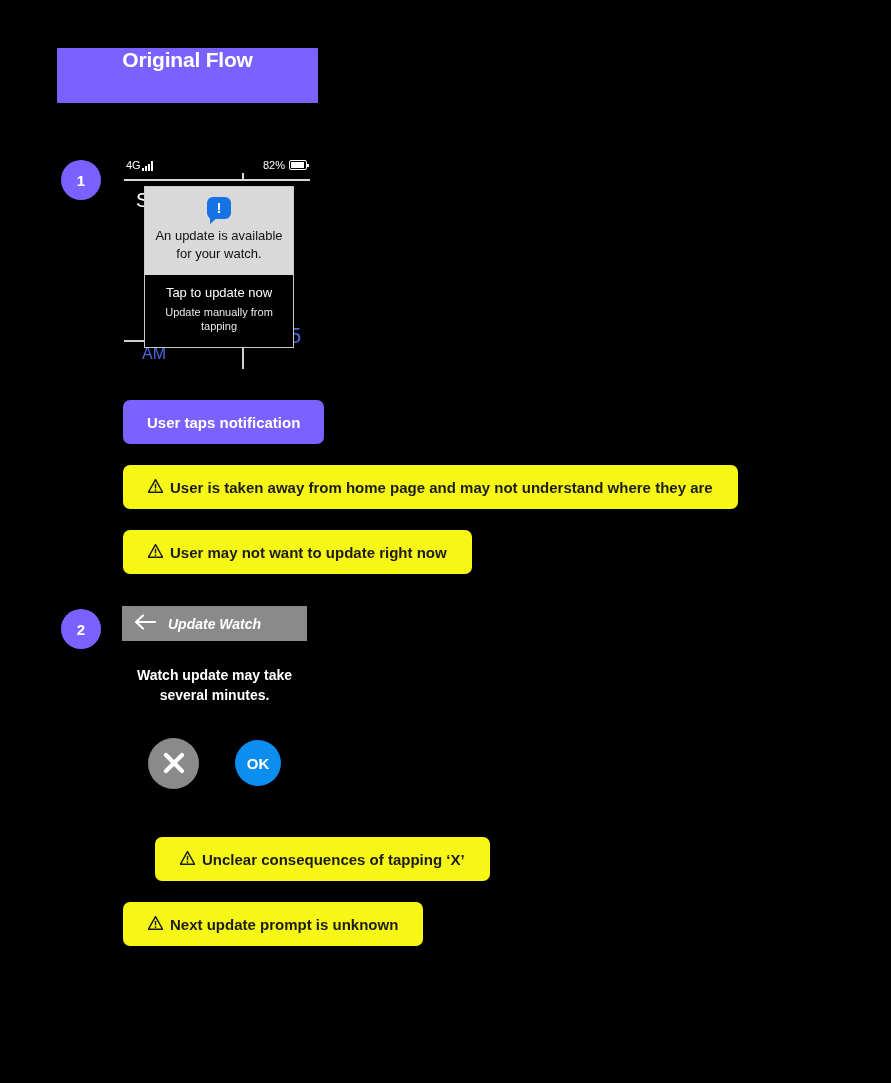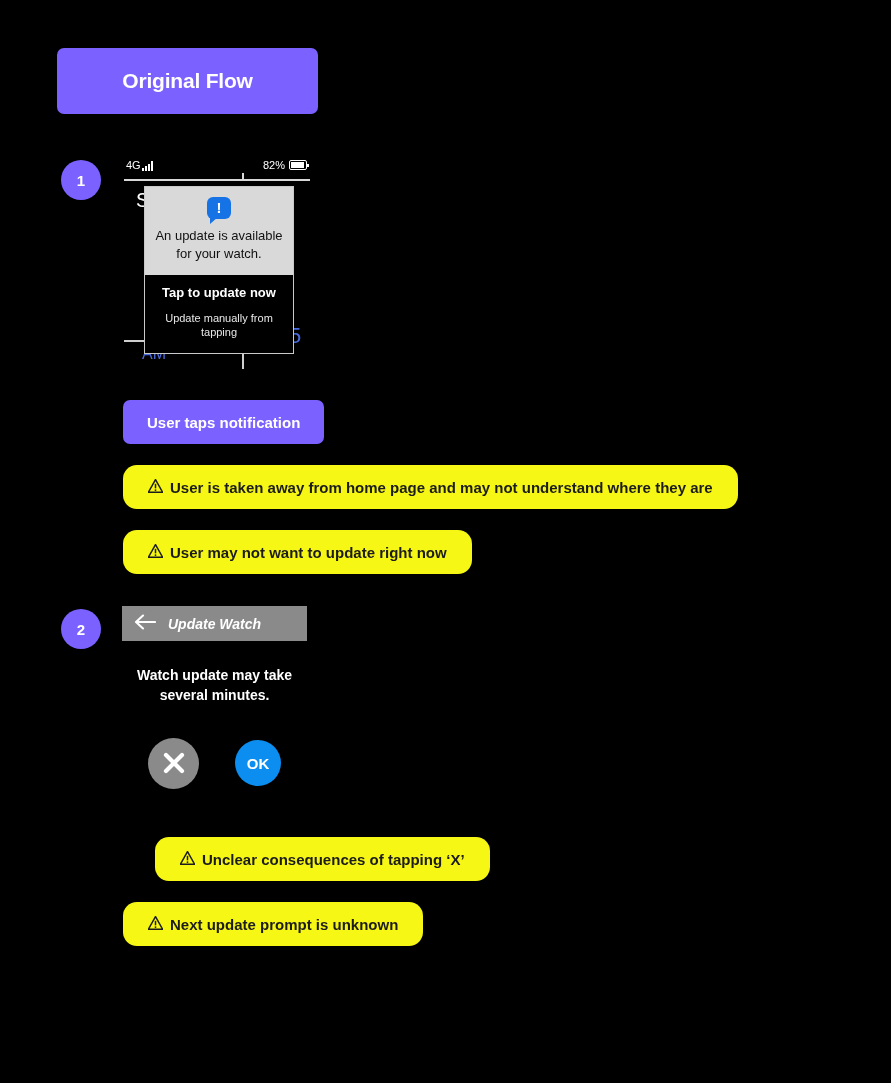--- a/index.html
+++ b/index.html
@@ -16,25 +16,24 @@
     height: 1083px;
     background: #000000;
   }
 
   
   .flow-header {
     position: absolute;
     left: 57px;
     top: 48px;
     width: 261px;
-    height: 66px;
+    height: 55px;
     background: #7b61ff;
-    border-radius: 7px;
-    display: flex;
-    align-items: center;
+    border-radius: 1px;
+    display: flex;
     justify-content: center;
   }
   .flow-header-title {
     color: #ffffff;
     font-size: 21px;
     font-weight: bold;
     letter-spacing: -0.2px;
   }
 
   
@@ -203,22 +202,22 @@
     line-height: 1.38;
   }
   .notif-bottom {
     background: #000000;
     padding: 10px 8px 14px;
     text-align: center;
   }
   .notif-action {
     color: #ffffff;
     font-size: 13px;
-    font-weight: bold;
-    margin-bottom: 11px;
+    font-weight: normal;
+    margin-bottom: 5px;
   }
   .notif-sub {
     color: #e8e8e8;
     font-size: 11px;
     line-height: 1.3;
   }
 
   
   .action-pill {
     position: absolute;
@@ -236,21 +235,21 @@
     color: #ffffff;
     font-size: 15px;
     font-weight: bold;
   }
 
   
   .warn {
     position: absolute;
     height: 44px;
     background: #f7f715;
-    border-radius: 14px;
+    border-radius: 7px;
     display: flex;
     align-items: center;
     padding: 0 25px;
     gap: 7px;
   }
   .warn-icon { line-height: 1; display: block; }
   .warn-label {
     color: #1c1c1c;
     font-size: 15px;
     font-weight: bold;

